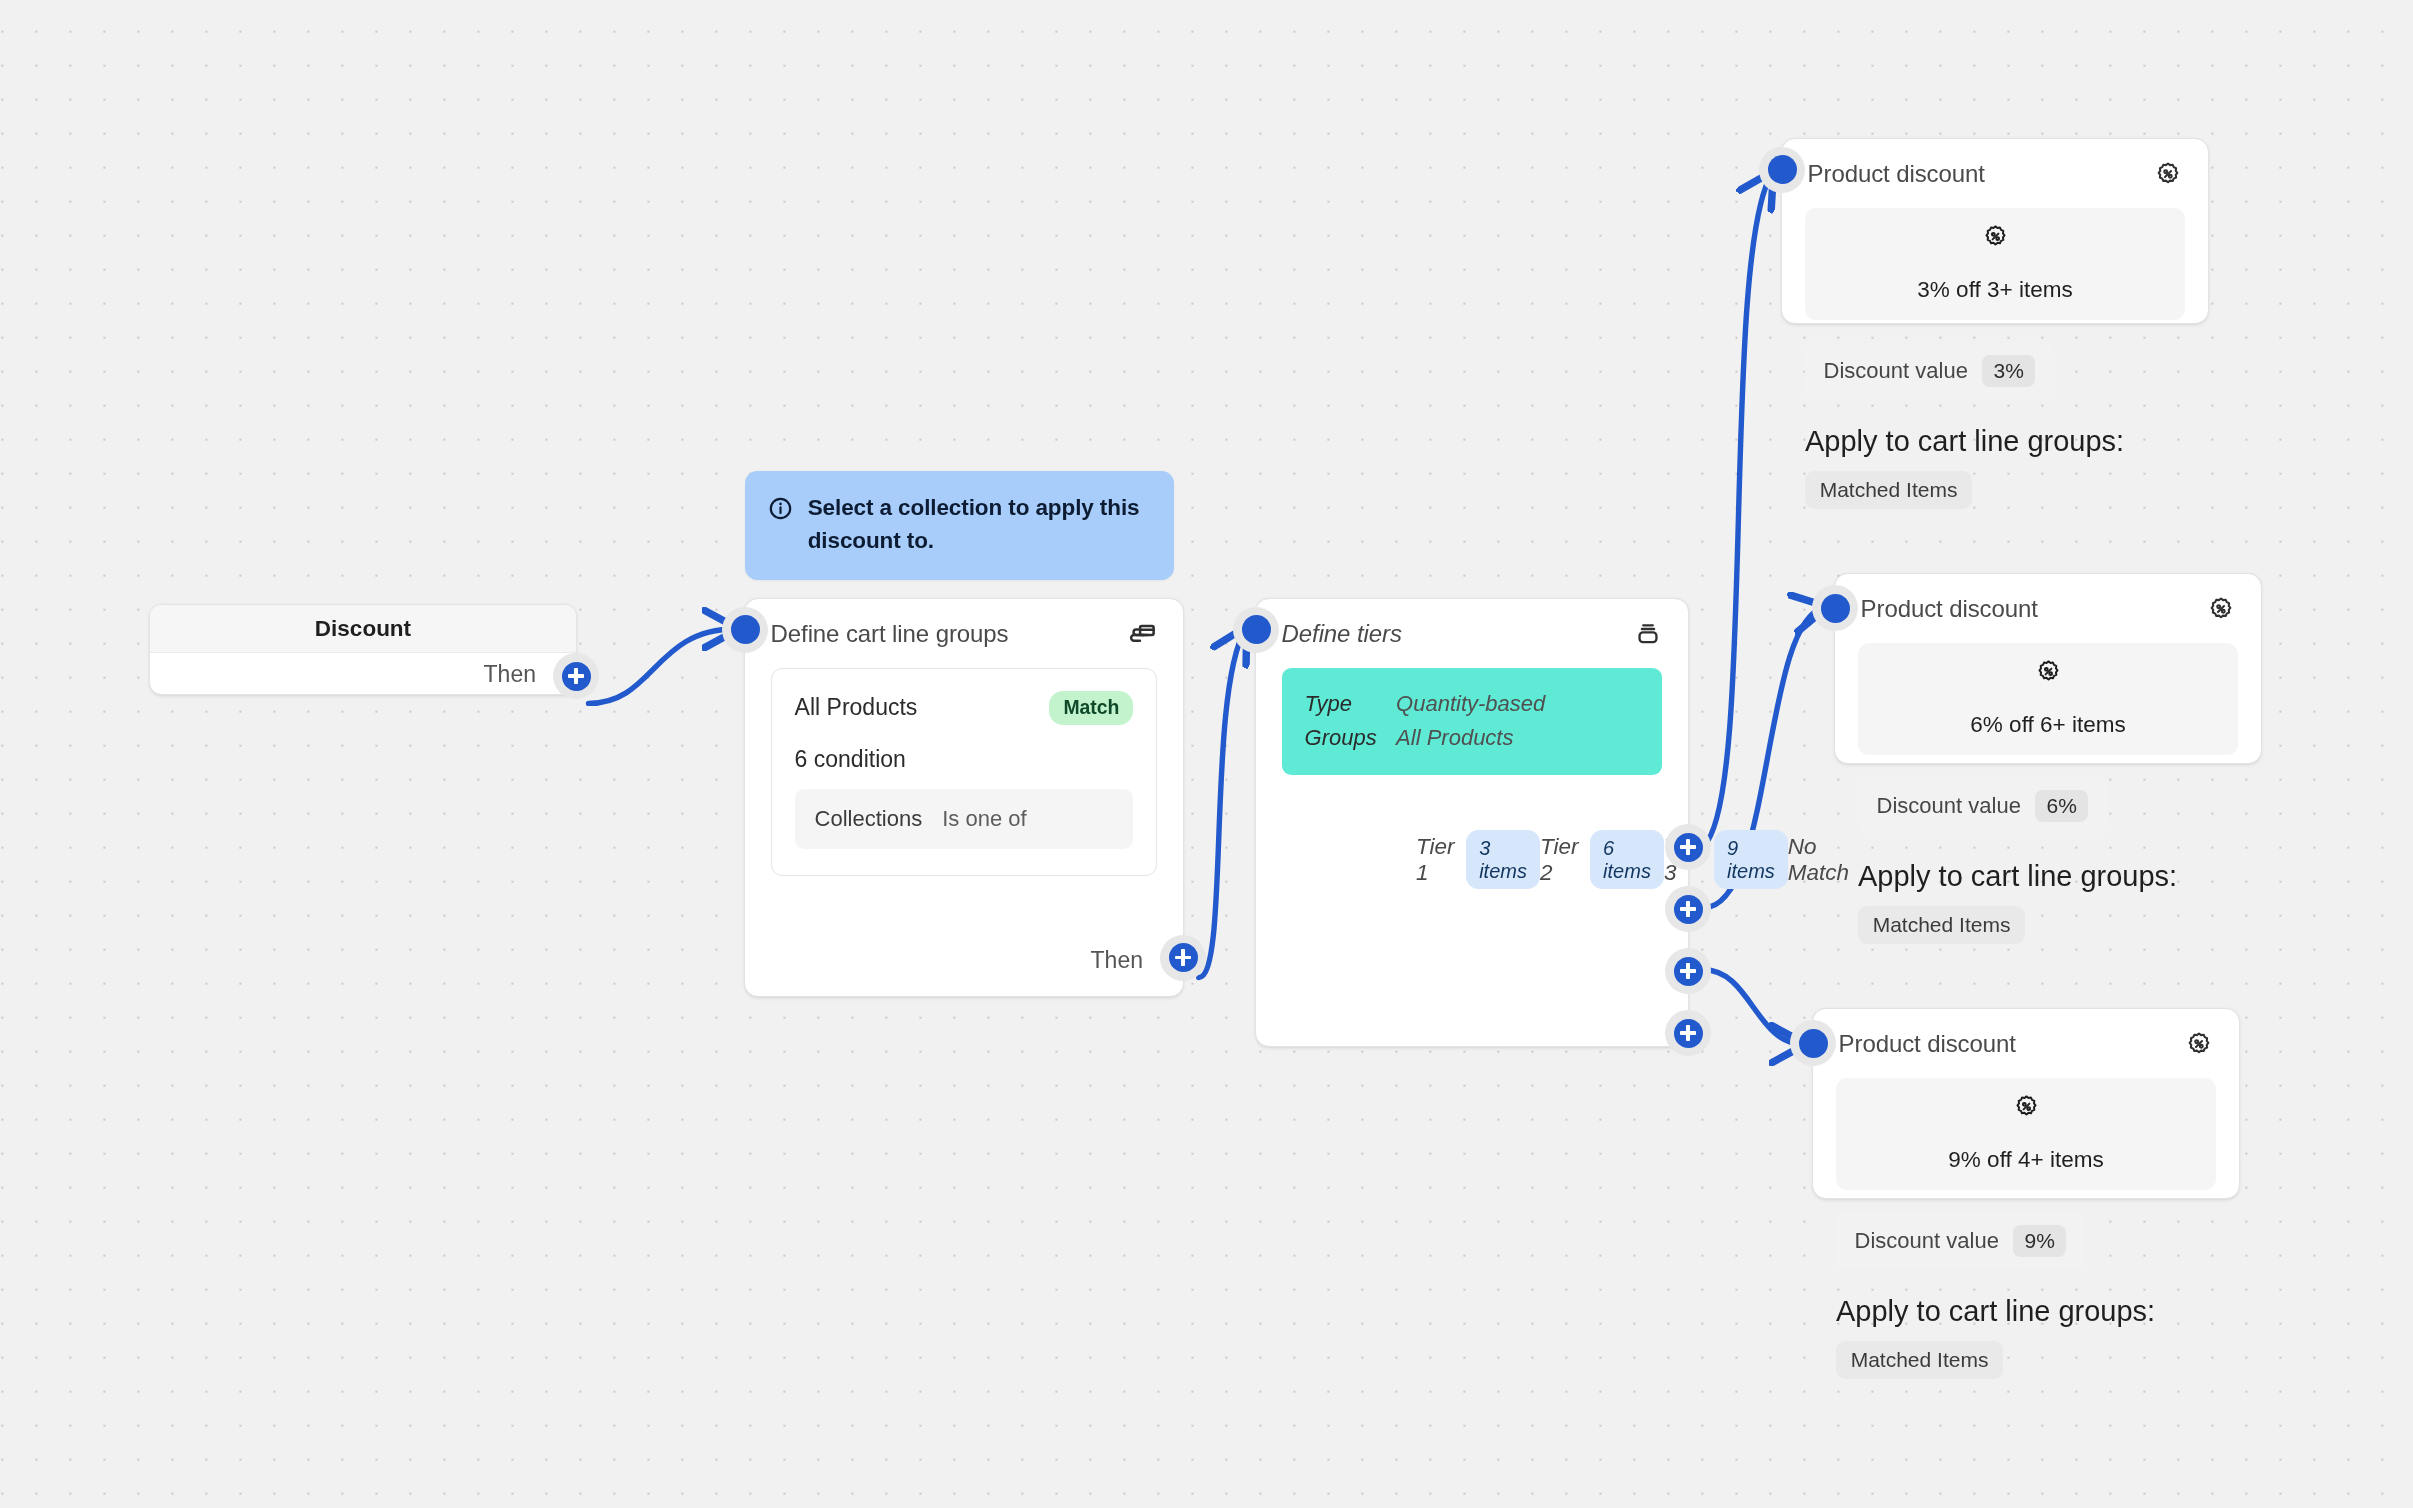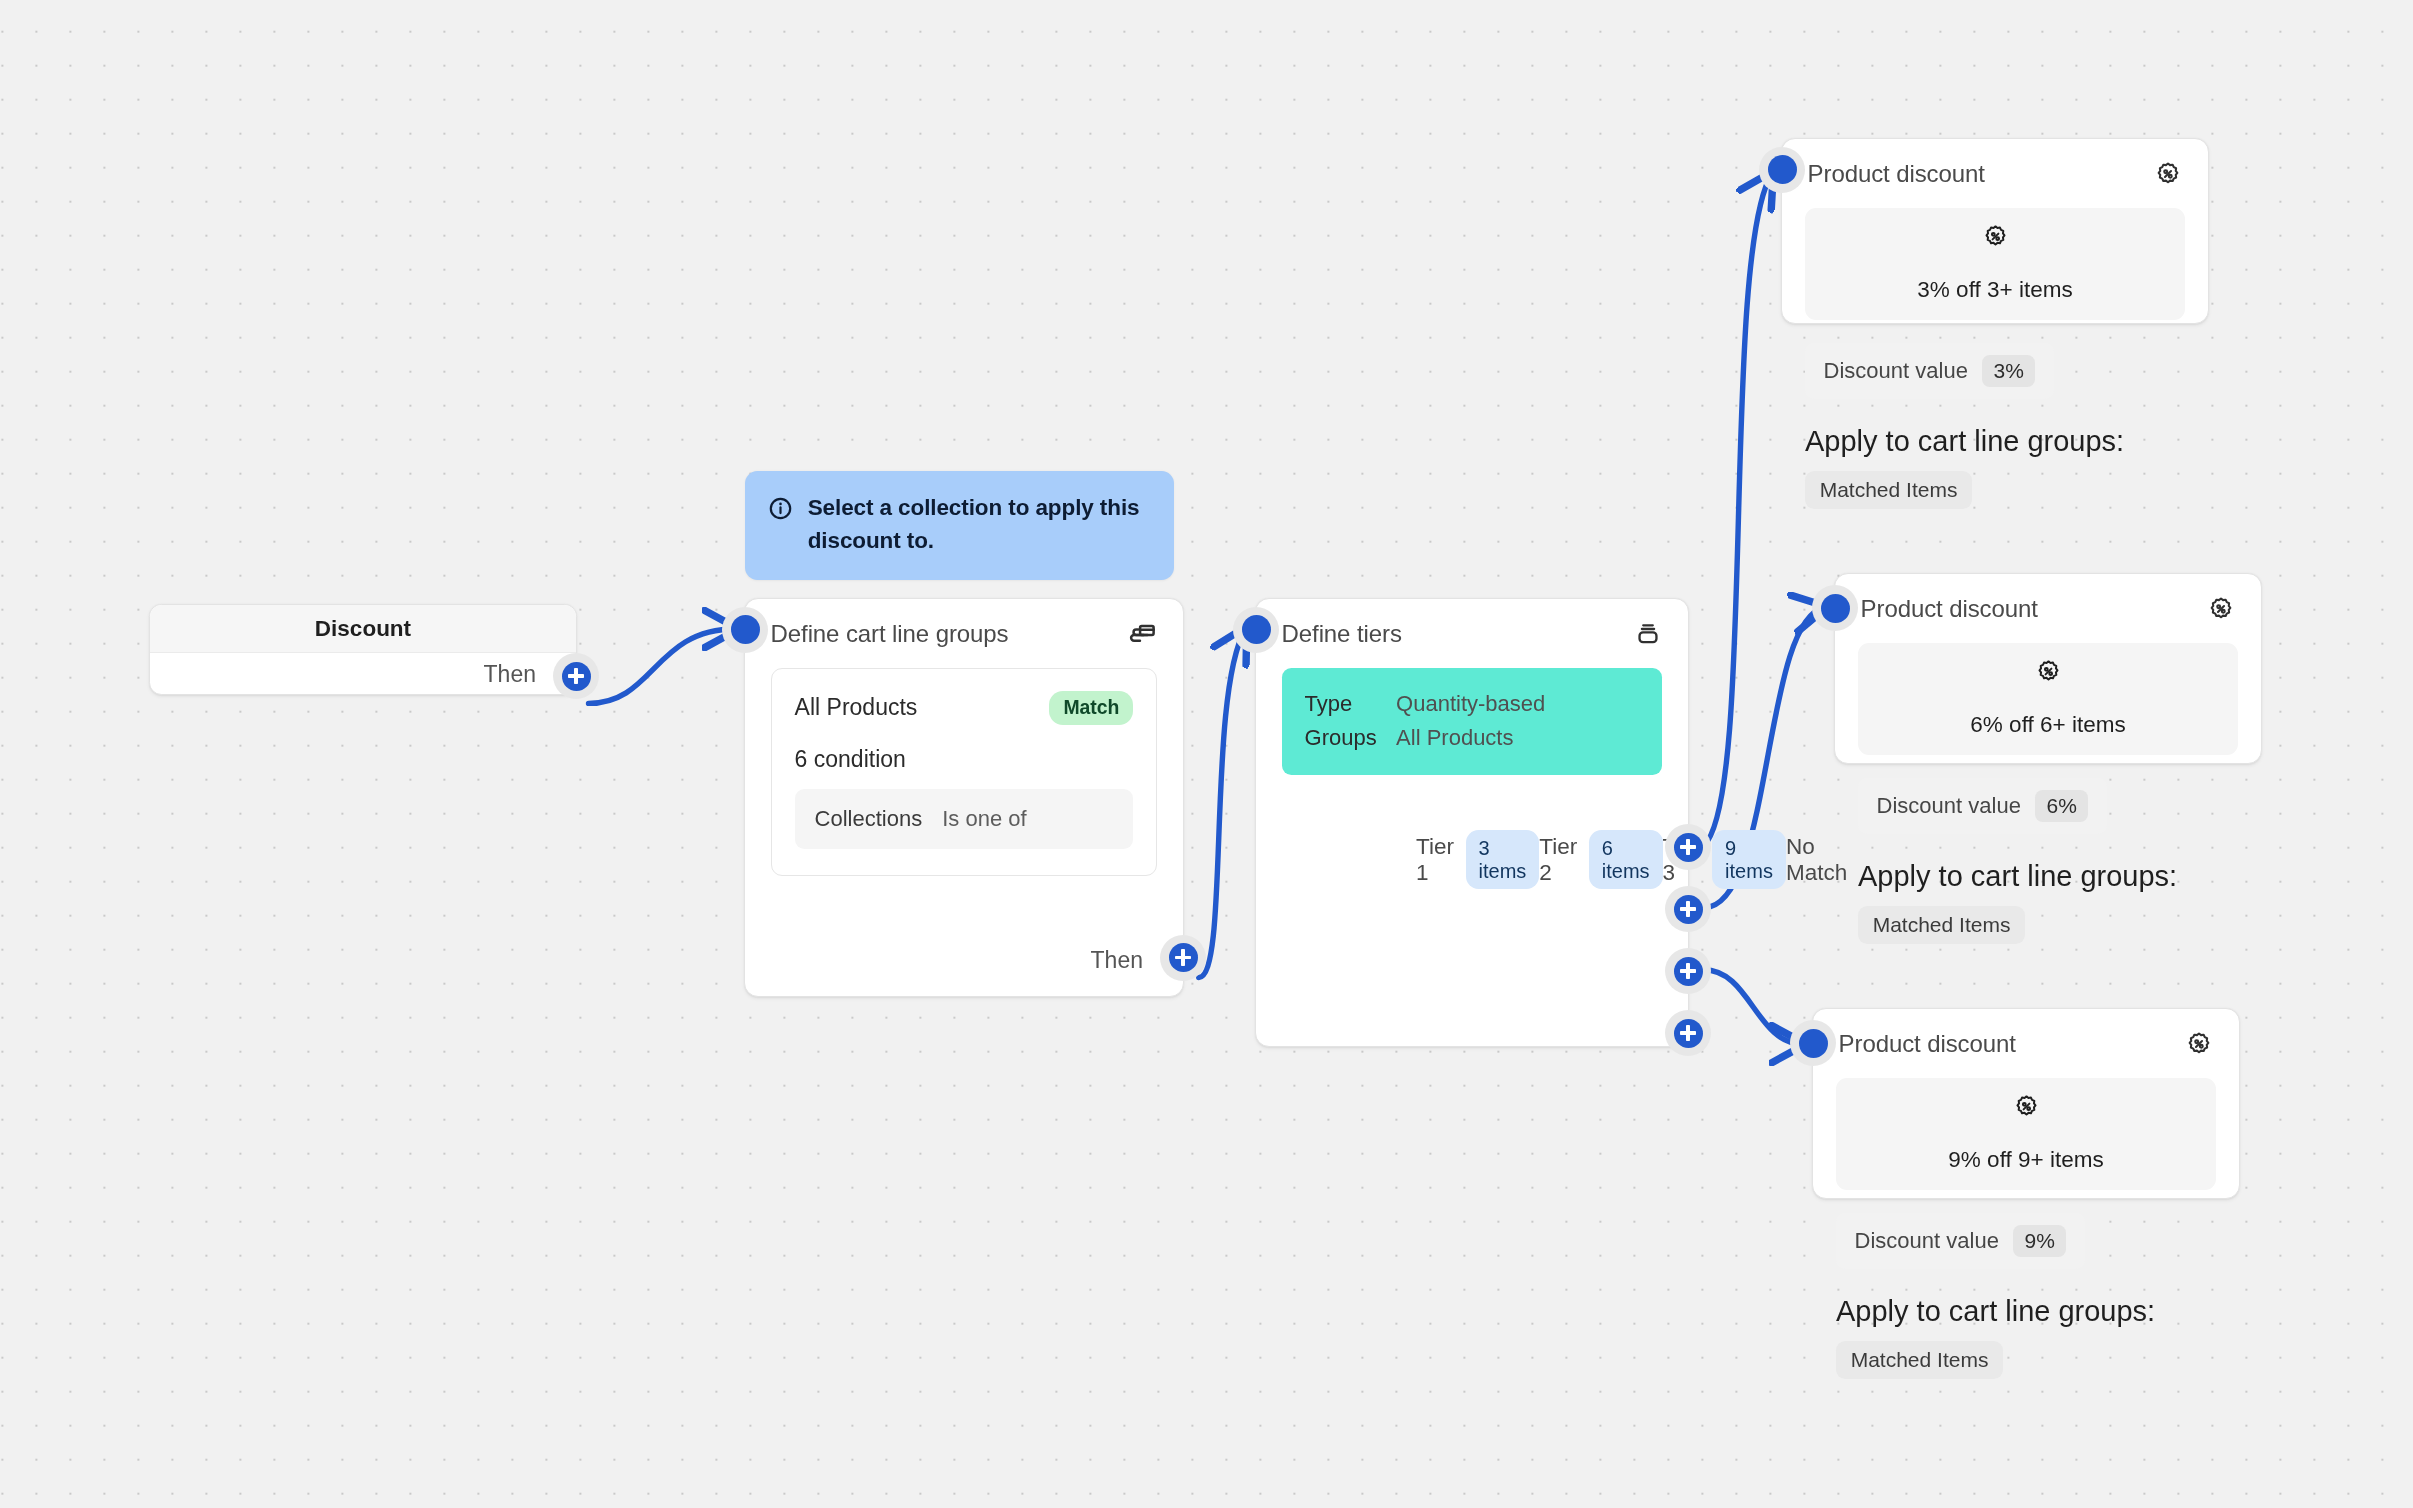--- a/index.html
+++ b/index.html
@@ -231,20 +231,21 @@
     font-size: 23px;
     color: #555555;
   }
 
   
   #node-tiers {
     left: 1255px;
     top: 598px;
     width: 434px;
     height: 449px;
+    font-style: italic;
   }
   .tiers-meta {
     margin: 20px 25.6px 0 25.6px;
     background: #5eead4;
     border-radius: 9.3px;
     padding: 18.6px 23px 20px 23px;
   }
   .tiers-meta .mrow {
     display: flex;
     gap: 15.5px;
@@ -566,21 +567,21 @@
     </div>
     <div class="pd-summary">
       <span class="pd-ico">
         <svg width="25" height="25" viewBox="0 0 24 24" fill="none" stroke="currentColor" stroke-width="1.9" stroke-linecap="round" stroke-linejoin="round">
           <path d="M12 2.3 l1.9 1.5 2.4-.35 1.0 2.2 2.2 1.0-.35 2.4 1.5 1.9-1.5 1.9.35 2.4-2.2 1.0-1.0 2.2-2.4-.35-1.9 1.5-1.9-1.5-2.4.35-1.0-2.2-2.2-1.0.35-2.4-1.5-1.9 1.5-1.9-.35-2.4 2.2-1.0 1.0-2.2 2.4.35z"></path>
           <circle cx="9.9" cy="9.9" r="1.35"></circle>
           <circle cx="14.1" cy="14.1" r="1.35"></circle>
           <line x1="14.8" y1="9.2" x2="9.2" y2="14.8"></line>
         </svg>
       </span>
-      <span class="pd-text">9% off 9+ items</span>
+      <span class="pd-text">9% off 4+ items</span>
     </div>
     <div class="pd-value">
       <span class="vk">Discount value</span>
       <span class="vv">9%</span>
     </div>
     <div class="pd-apply-label">Apply to cart line groups:</div>
     <div class="pd-chip">Matched Items</div>
     <div class="port" style="position:absolute; left:-23px; top:11px;">
       <div class="knob"></div>
     </div>

